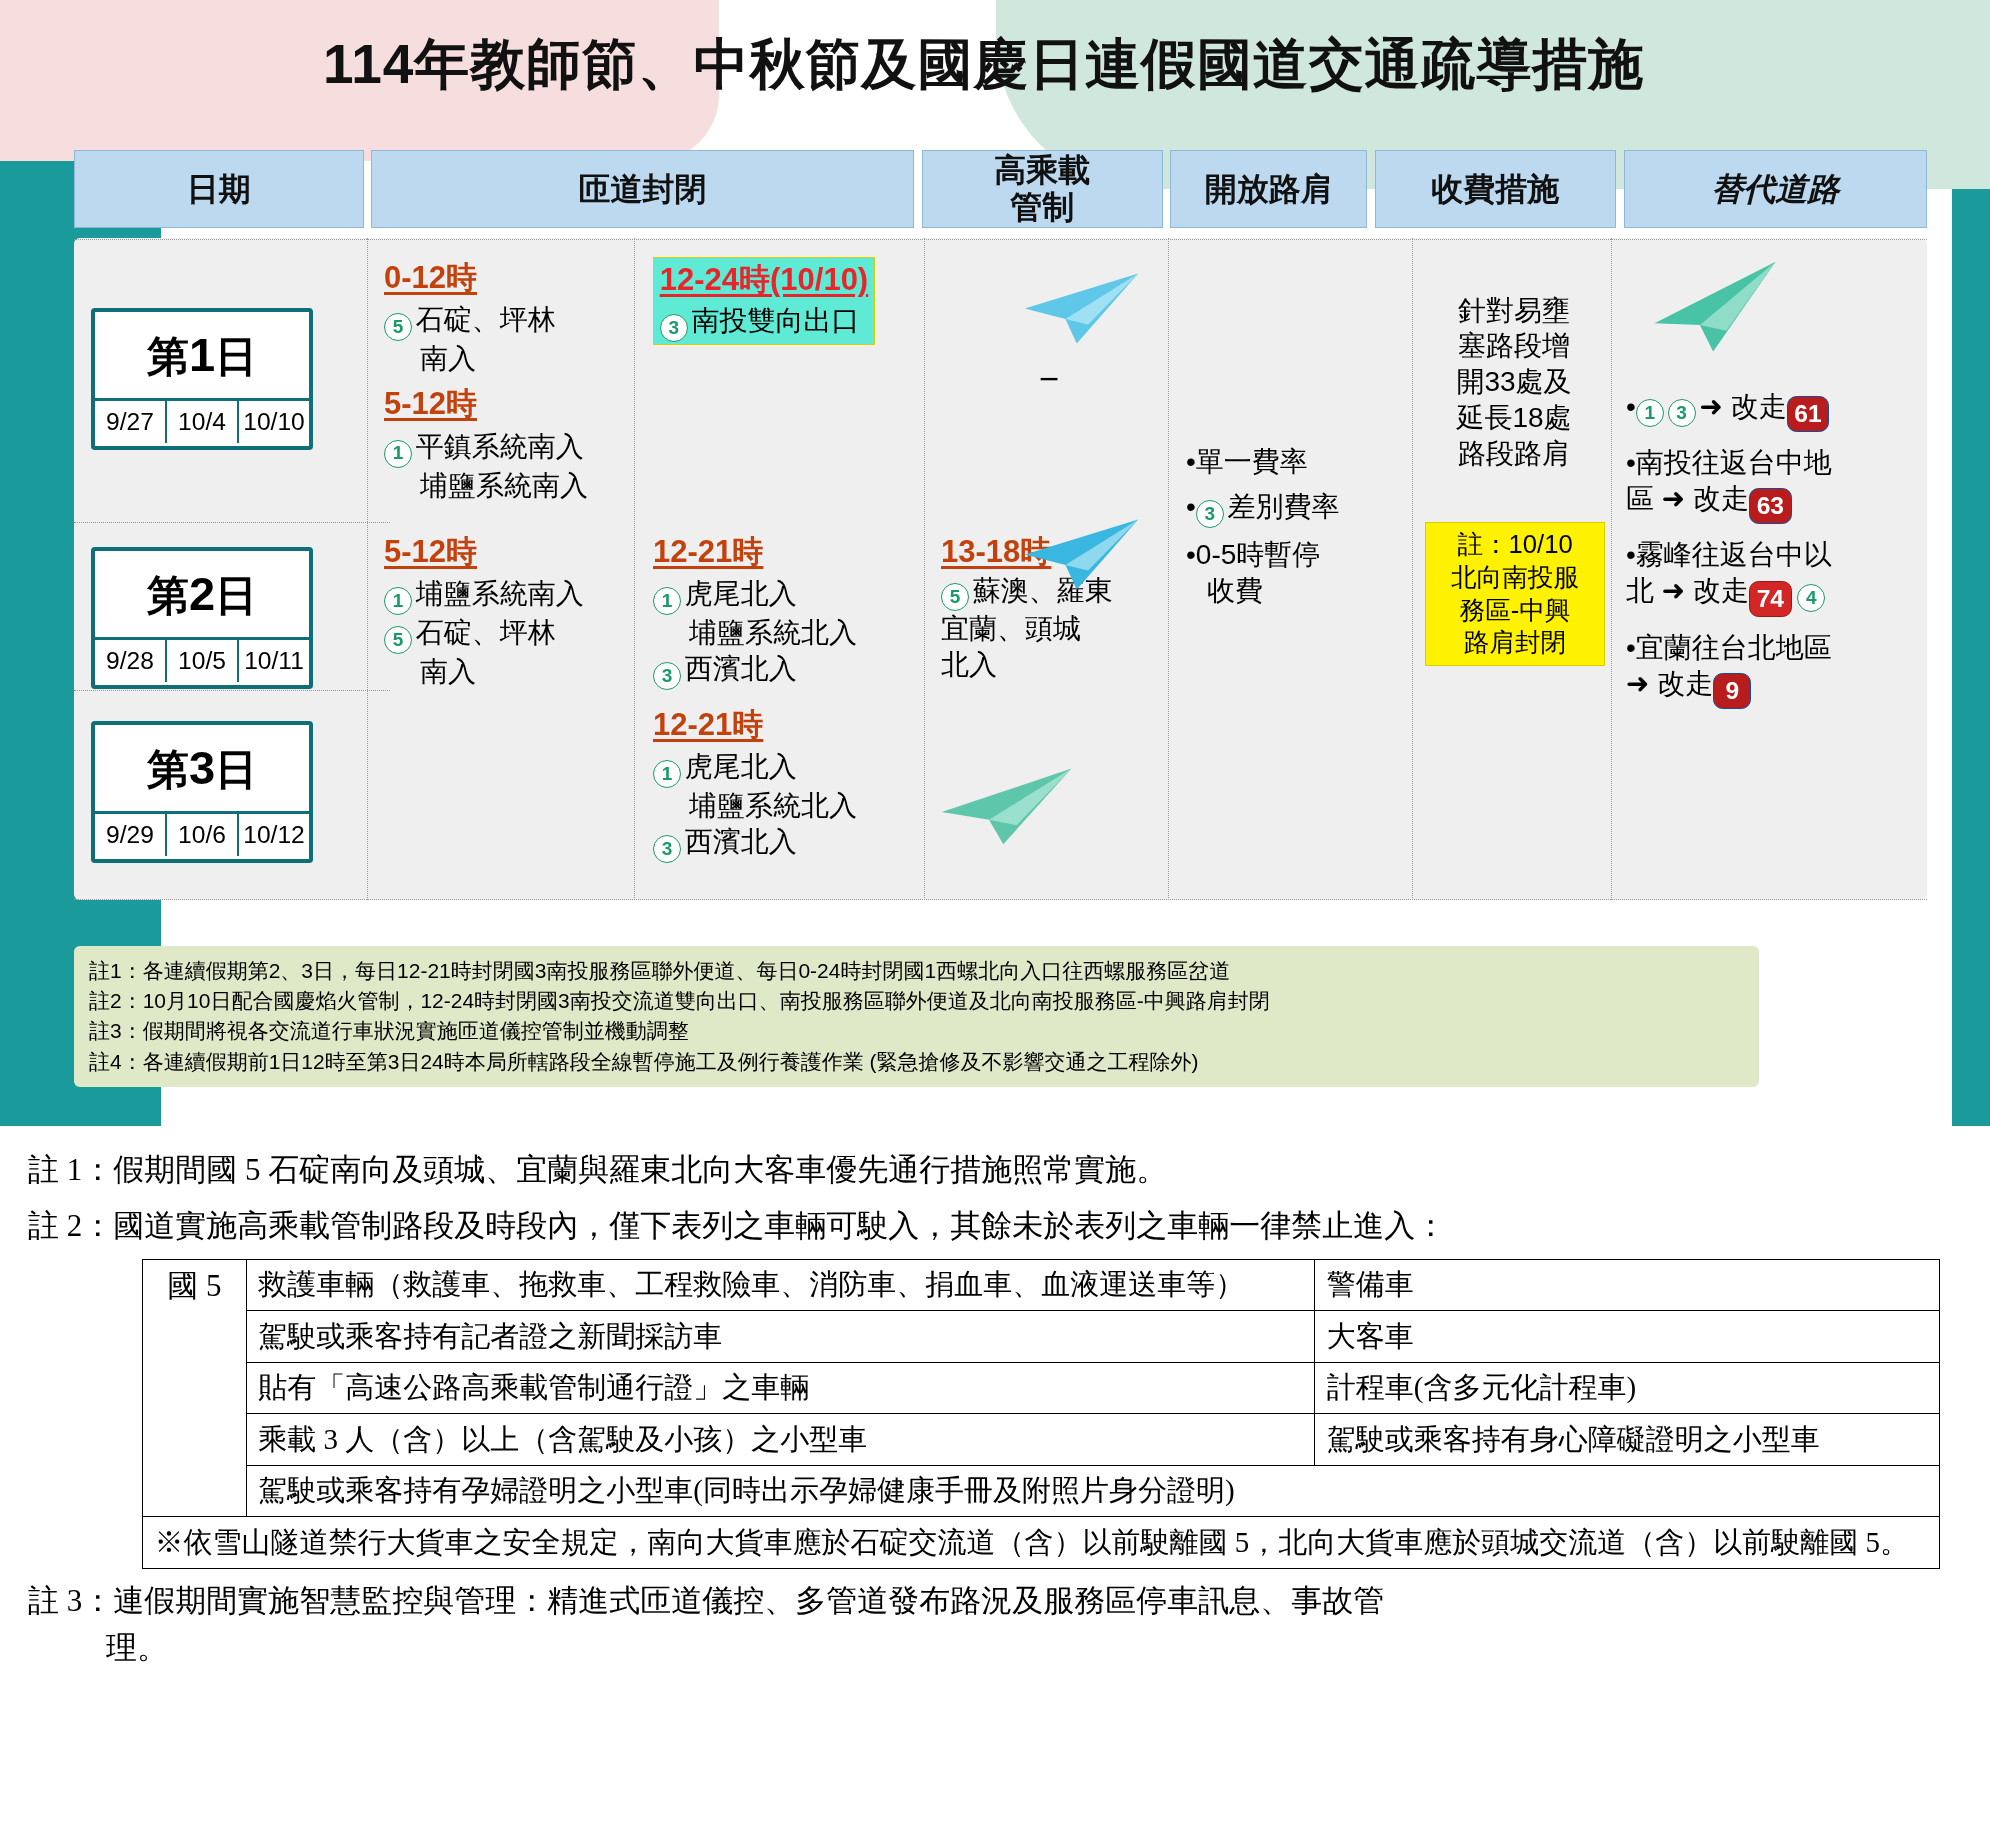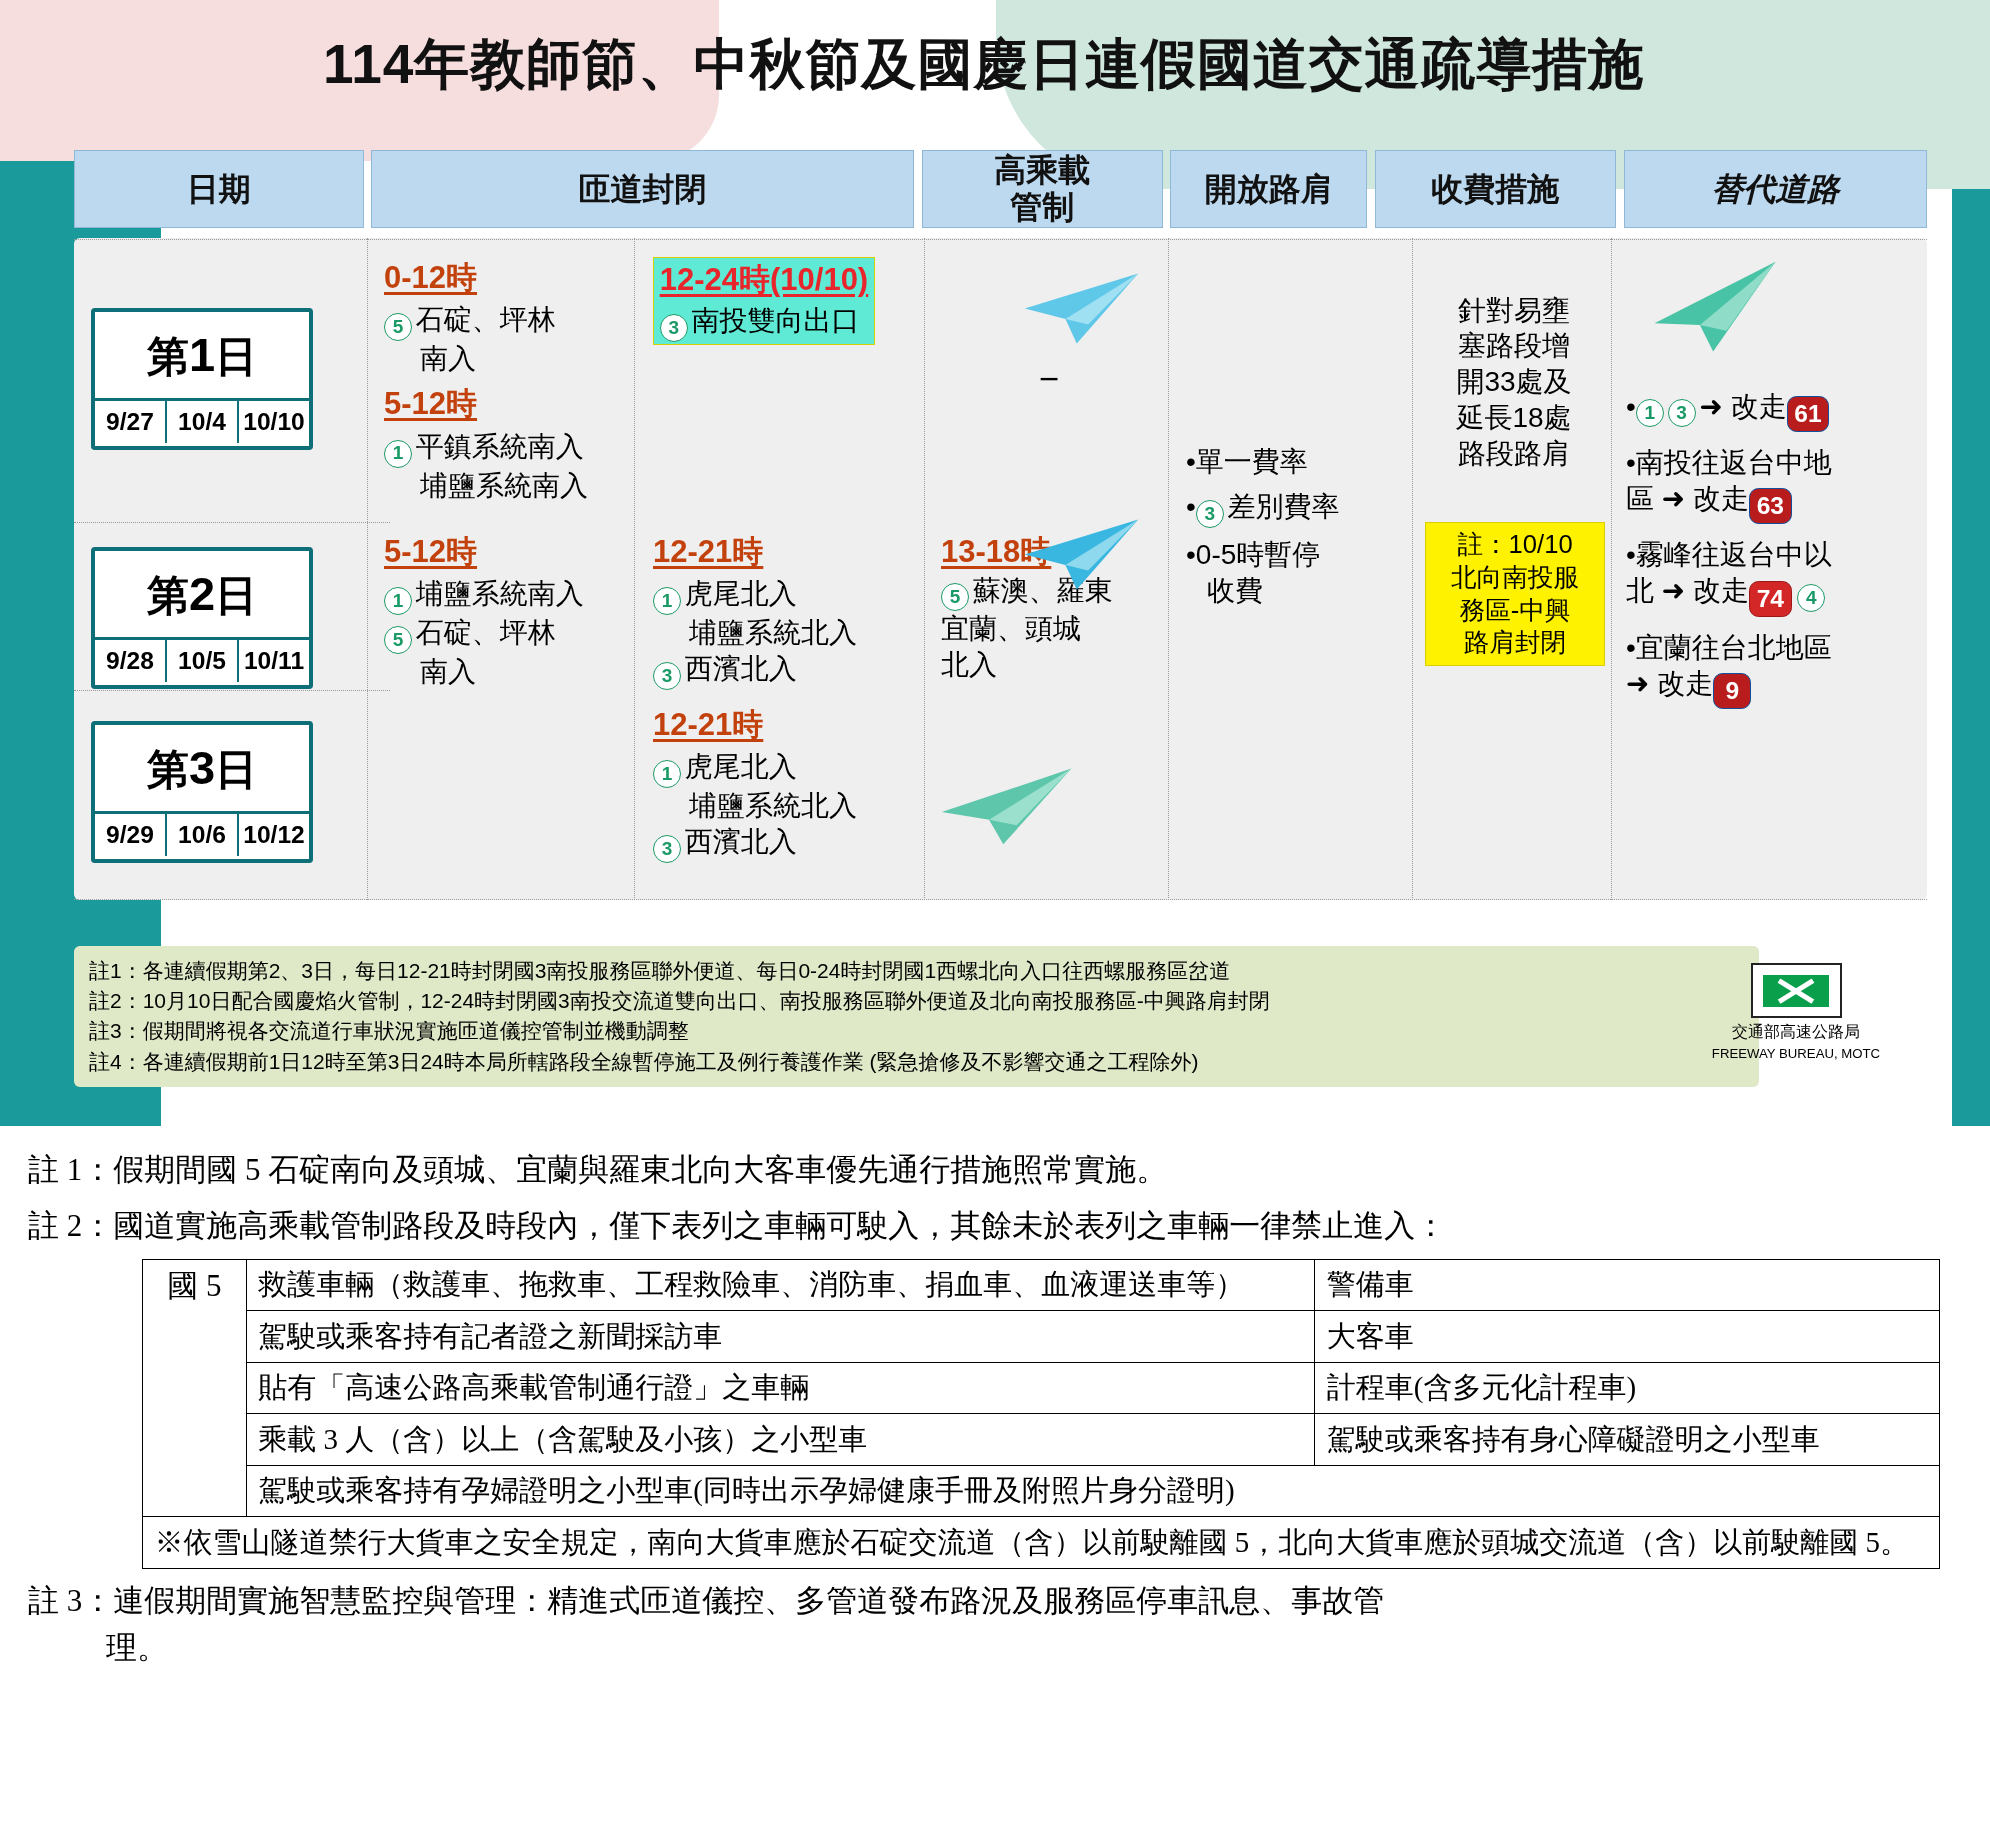--- a/index.html
+++ b/index.html
@@ -83,21 +83,21 @@
     border-radius:3.8px;
     text-align:center;
   }
   .day-box .day-title { font-size:42px; font-weight:bold; margin-top:15px; }
   .day-box .day-title b { font-size:47px; }
   .day-dates {
     display:flex; border-top:3.8px solid #0e6f78; margin-top:13.2px;
     height:45px;
   }
   .day-dates span {
-    flex:1; font-size:24.6px; font-weight:bold; display:flex;
+    flex:1; font-size:24.6px; font-weight:normal; display:flex;
     align-items:center; justify-content:center;
     border-right:2.8px solid #0e6f78;
   }
   .day-dates span:last-child { border-right:none; }
 
   .time-red {
     color:#c2410c; font-weight:bold; font-size:31px;
     text-decoration:underline; text-underline-offset:3.8px;
   }
   .hiliteY {
@@ -367,27 +367,20 @@
     </div>
   </div>
 
   <div class="note-box">
     <div>註1：各連續假期第2、3日，每日12-21時封閉國3南投服務區聯外便道、每日0-24時封閉國1西螺北向入口往西螺服務區岔道</div>
     <div>註2：10月10日配合國慶焰火管制，12-24時封閉國3南投交流道雙向出口、南投服務區聯外便道及北向南投服務區-中興路肩封閉</div>
     <div>註3：假期間將視各交流道行車狀況實施匝道儀控管制並機動調整</div>
     <div>註4：各連續假期前1日12時至第3日24時本局所轄路段全線暫停施工及例行養護作業 (緊急搶修及不影響交通之工程除外)</div>
   </div>
 
-  <div class="logo-wrap">
-    <div class="logo-mark">
-        <div class="logo-inner"></div>
-      </div>
-    <div class="logo-cap">交通部高速公路局</div>
-    <div class="logo-cap" style="font-size:13.2px;">FREEWAY BUREAU, MOTC</div>
-  </div>
 </div>
 
 <div class="bottom">
   <div class="bnote">註 1：假期間國 5 石碇南向及頭城、宜蘭與羅東北向大客車優先通行措施照常實施。</div>
   <div class="bnote">註 2：國道實施高乘載管制路段及時段內，僅下表列之車輛可駛入，其餘未於表列之車輛一律禁止進入：</div>
 
   <table class="vehicles">
     <tbody>
         <tr>
       <td class="gno" rowspan="5">國 5</td>

